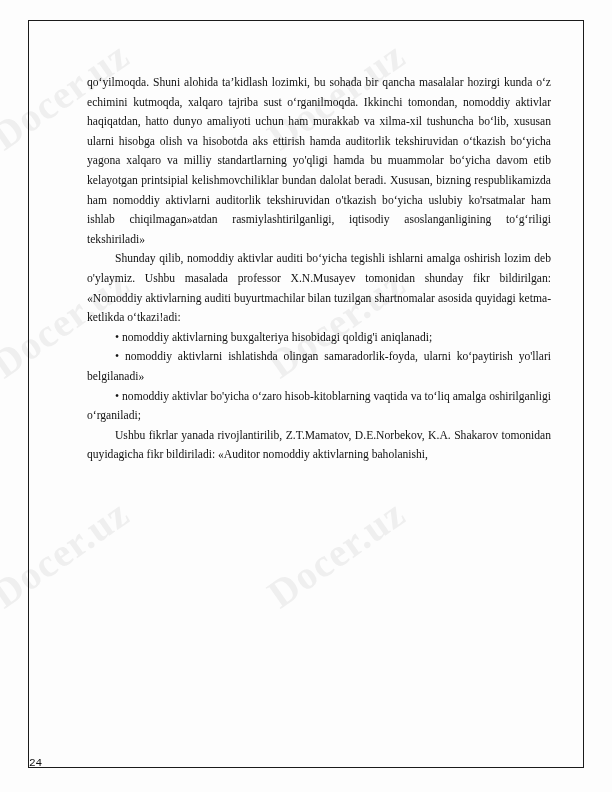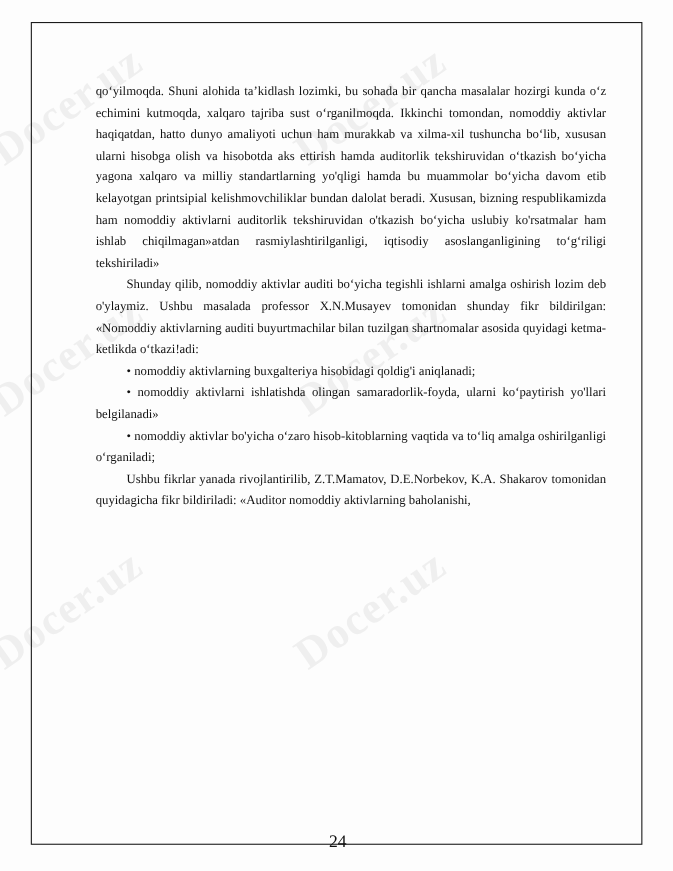--- a/index.html
+++ b/index.html
@@ -68,24 +68,24 @@
     text-justify: inter-word;
   }
   p.indent { text-indent: 28px; }
   p.bullet { text-indent: 28px; }
 
   .page-number {
     position: absolute;
     left: 0;
     top: 736px;
     width: 556px;
-    text-align: center;
-    font-size: 16px;
+    text-align: left;
+    font-size: 11px;
     color: #111;
-    font-family: Liberation Serif, serif;
+    font-family: Liberation Mono, monospace;
   }
 </style>
 </head>
 <body>
 
 <div class="page">
 
   <div class="wm wm1">Docer.uz</div>
   <div class="wm wm2">Docer.uz</div>
   <div class="wm wm3">Docer.uz</div>

